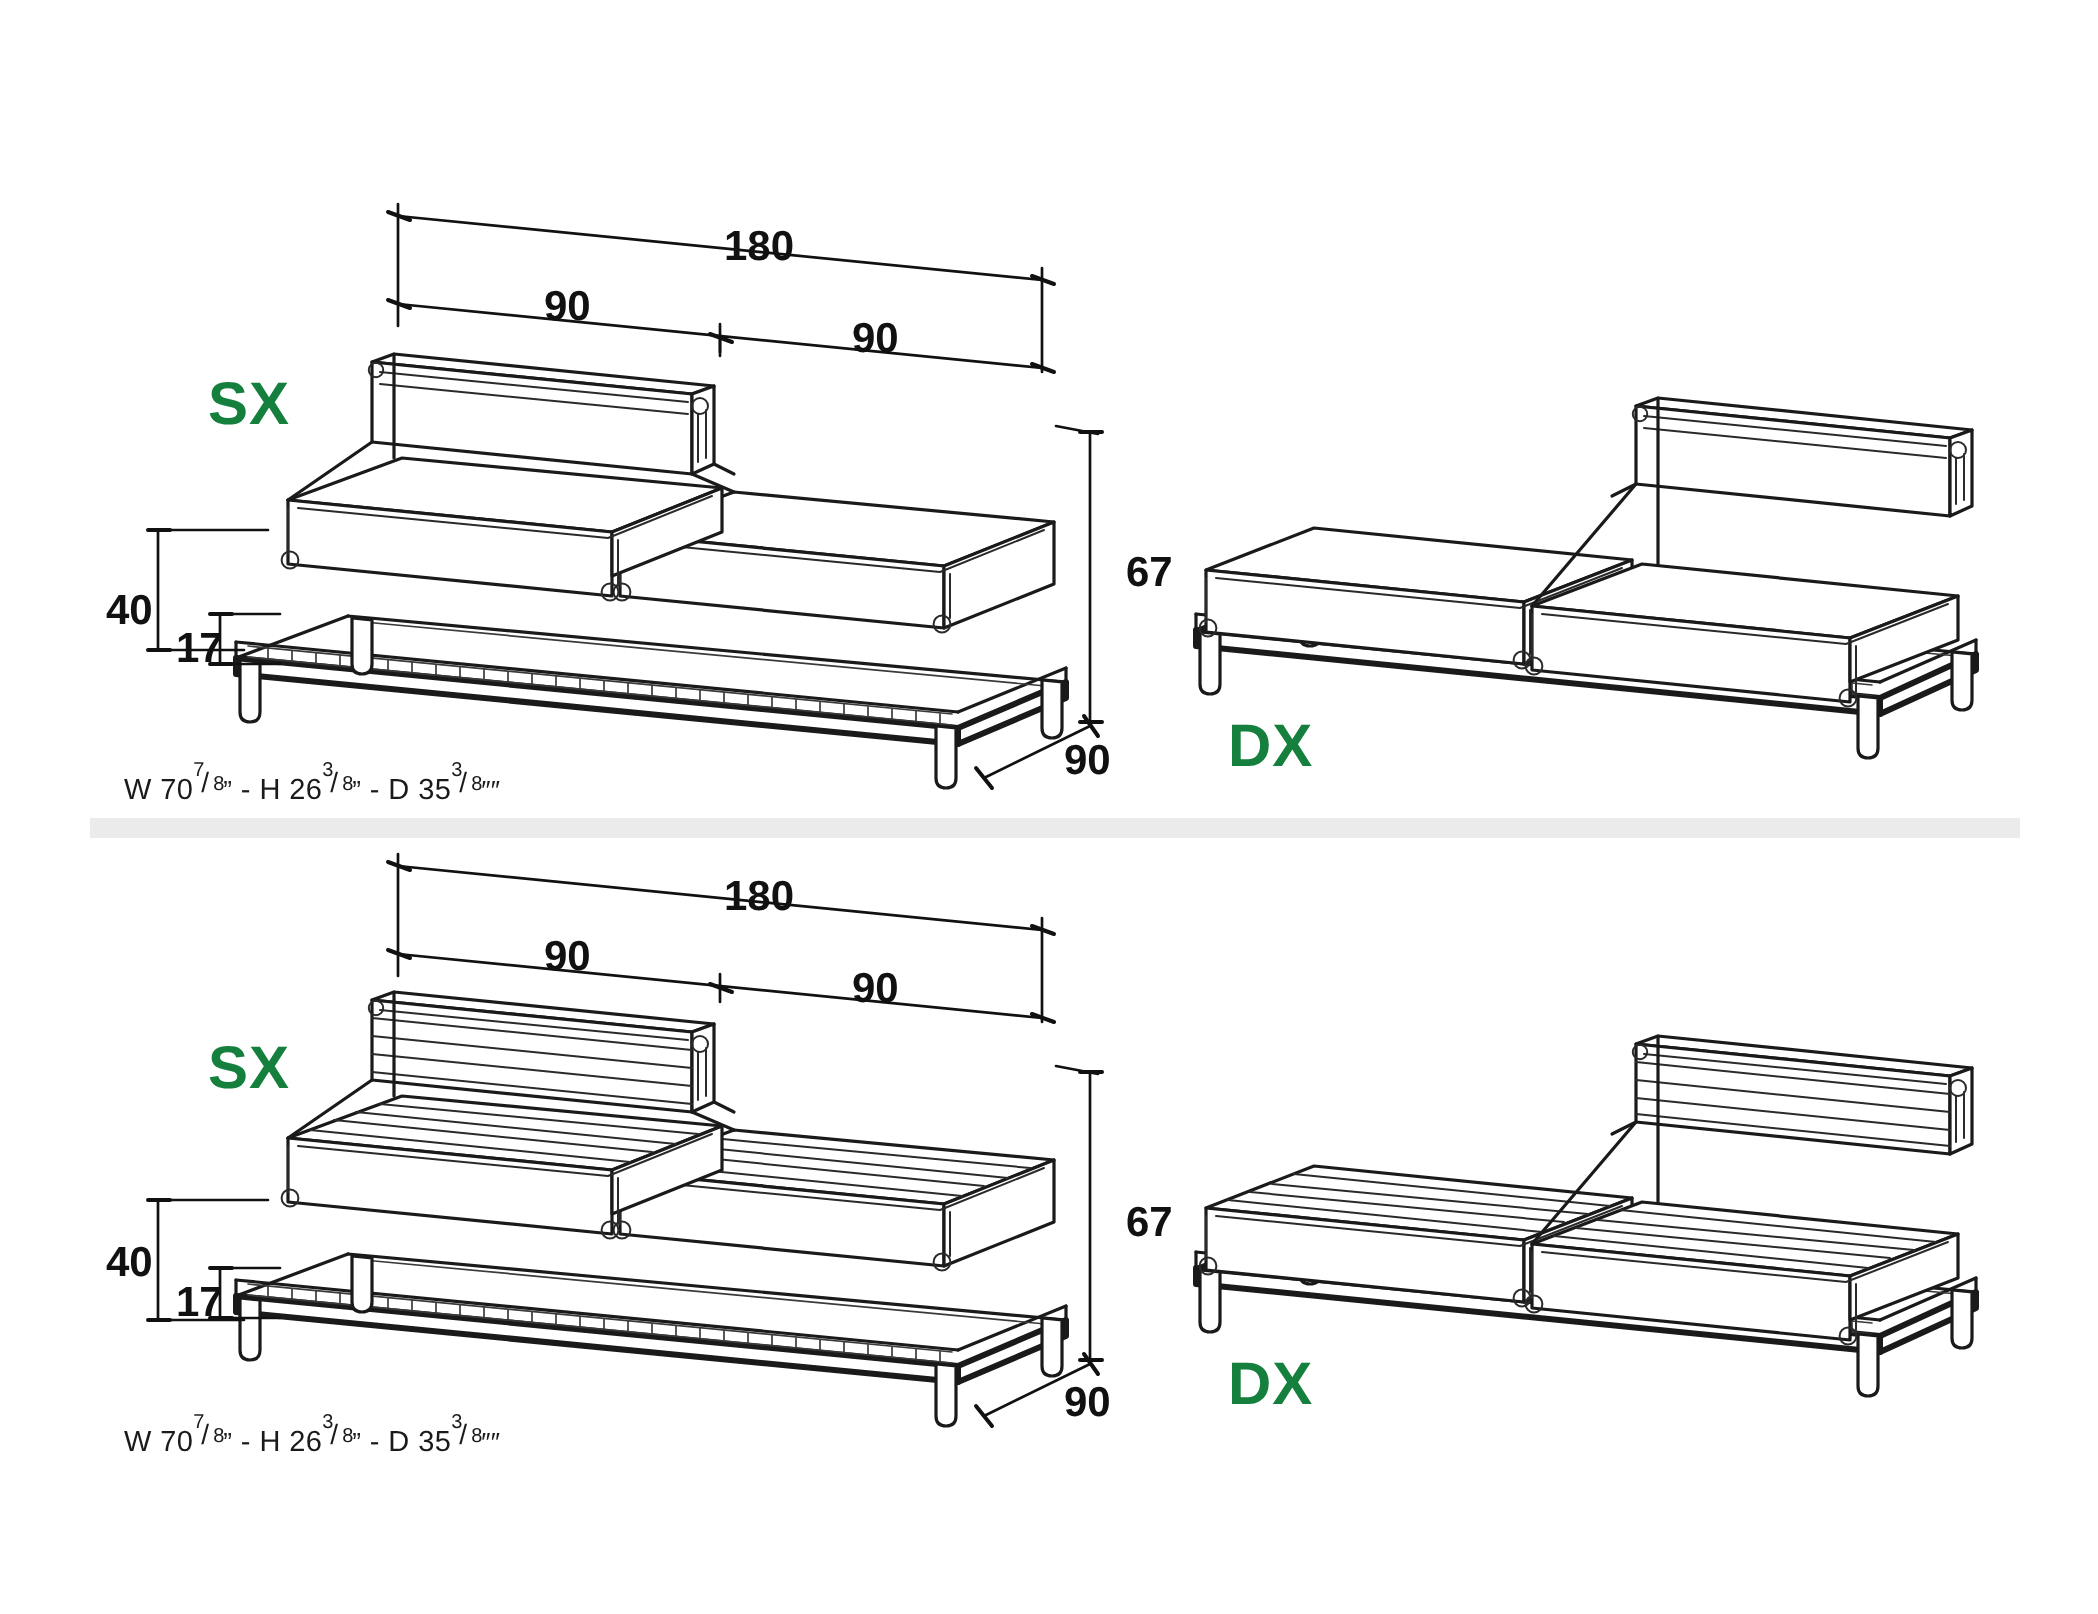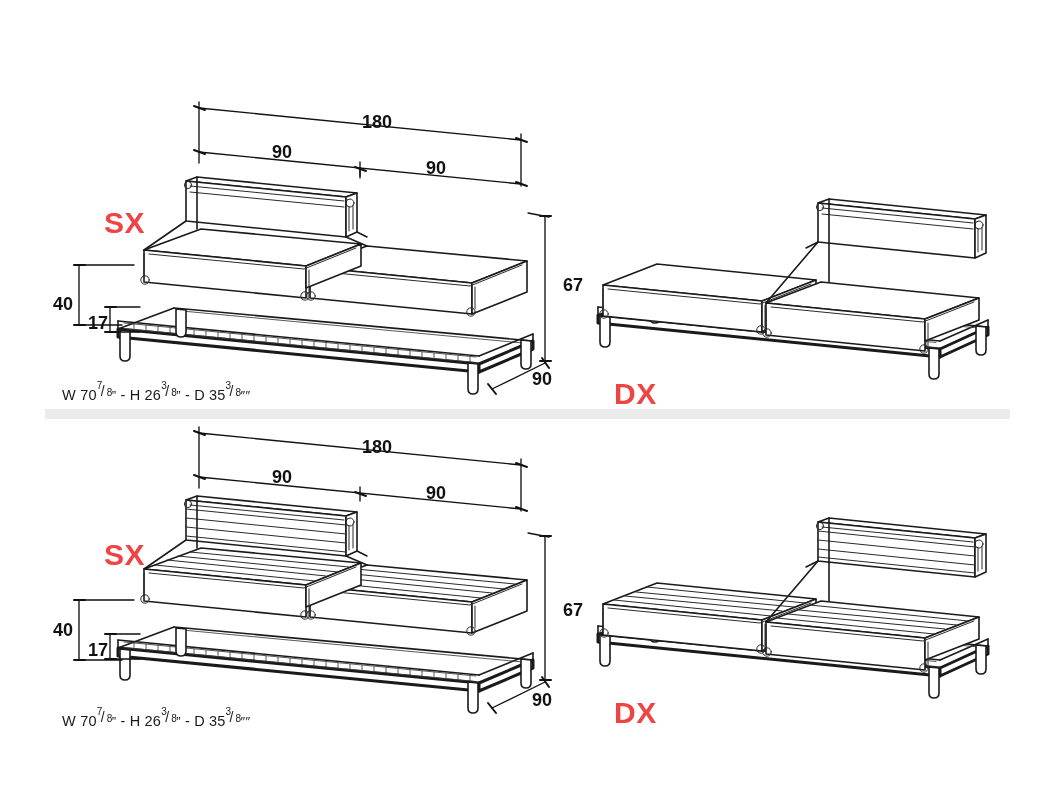--- a/index.html
+++ b/index.html
@@ -45,29 +45,28 @@
   .fillw-th  { fill: #ffffff; stroke: #1a1a1a; stroke-width: 3.0; stroke-linejoin: round; }
   .dim       { fill: none; stroke: #111111; stroke-width: 1.35; stroke-linecap: round; }
   .dimtick   { fill: none; stroke: #111111; stroke-width: 2.0; stroke-linecap: round; }
   
   .lbl-sxdx {
     position: absolute;
     font-family: "Liberation Sans", sans-serif;
     font-weight: bold;
     font-size: 30px;
     letter-spacing: 0.5px;
-    color: #ef4444;
+    color: #15803d;
     white-space: nowrap;
-    margin-top: 20px;
   }
   .dim-txt {
     position: absolute;
     font-family: "Liberation Sans", sans-serif;
     font-weight: bold;
-    font-size: 18px;
+    font-size: 21px;
     color: #111111;
     white-space: nowrap;
   }
   .imperial {
     position: absolute;
     font-family: "Liberation Sans", sans-serif;
     font-size: 14.5px;
     color: #1a1a1a;
     white-space: nowrap;
     letter-spacing: 0.2px;

